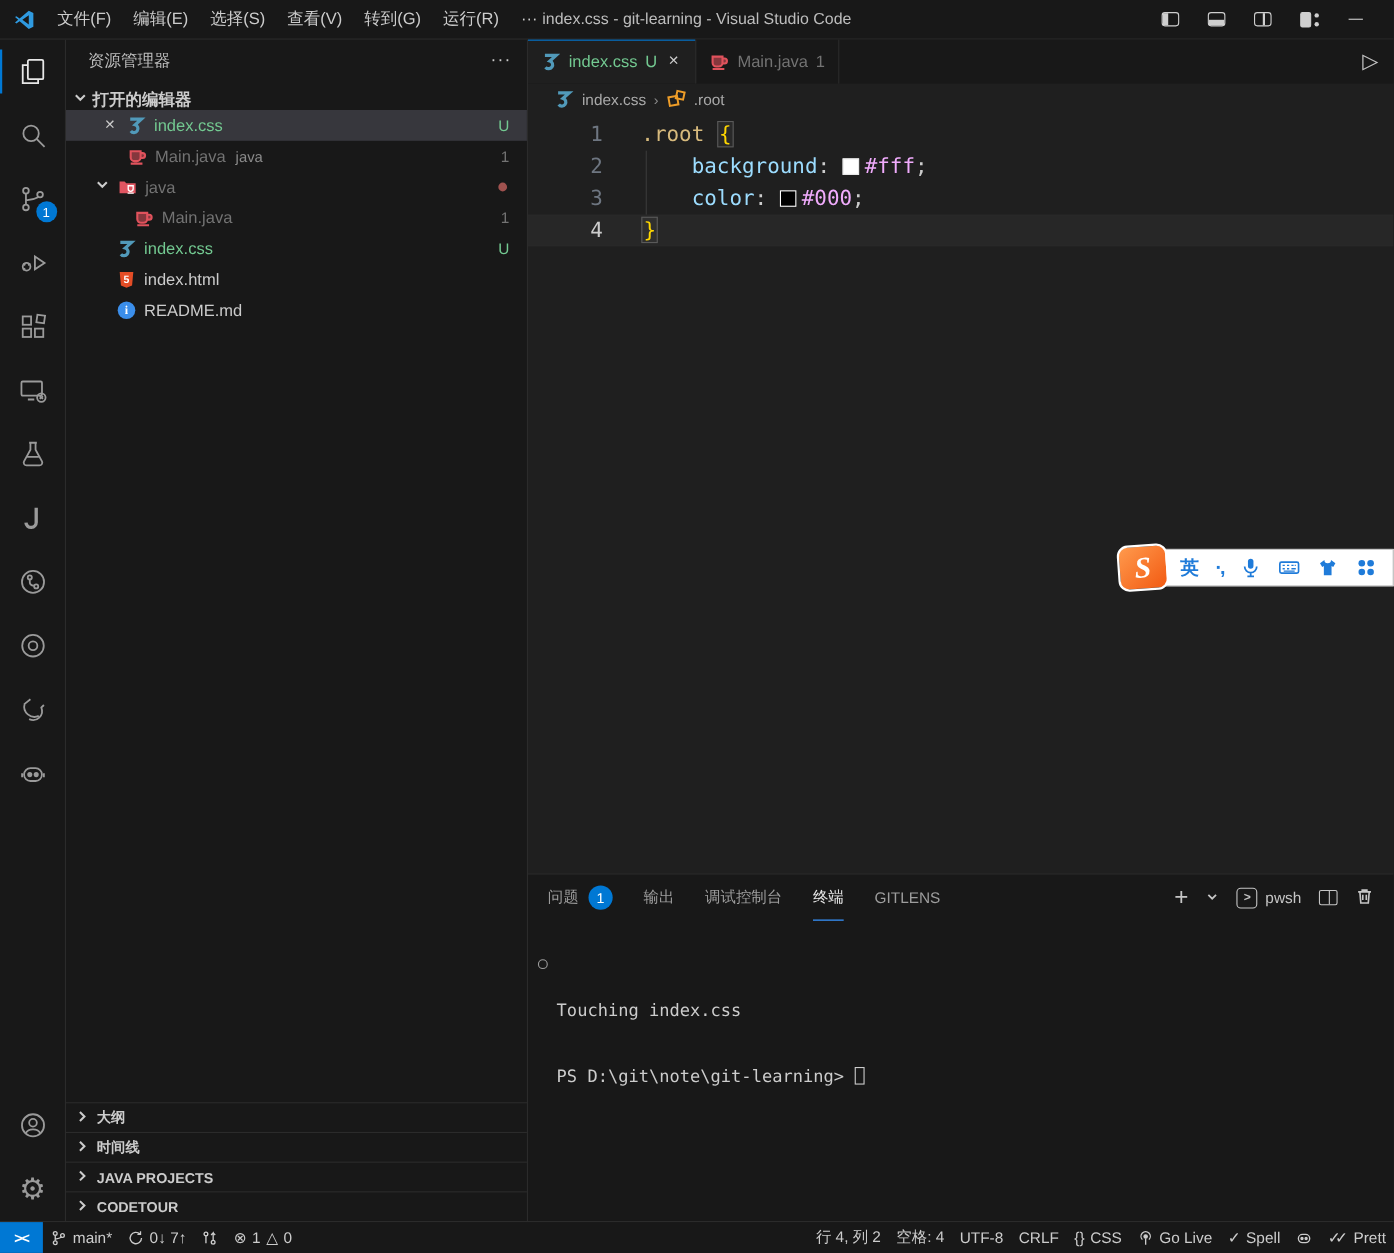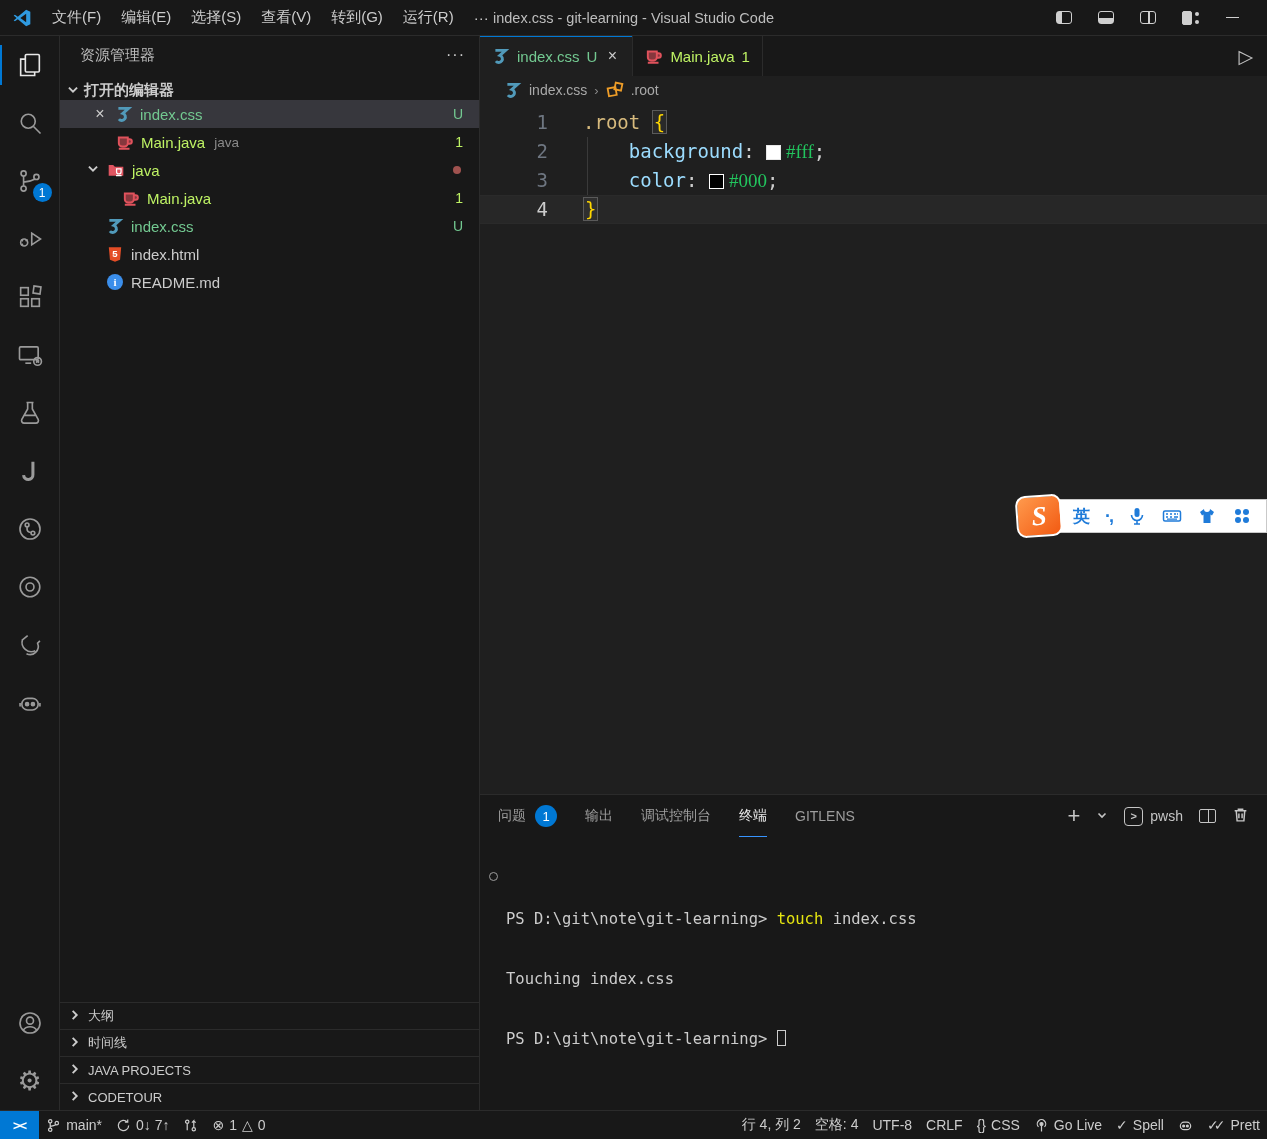--- a/index.html
+++ b/index.html
@@ -41,30 +41,30 @@
   
   .sidebar { width:420px; background:#181818; border-right:1px solid #2b2b2b;
     display:flex; flex-direction:column; font-size:15px; }
   .sb-header { height:38px; display:flex; align-items:center; padding:0 14px 0 20px; color:#bcbcbc; flex:none;gap:24px; }
   .sb-header .more { margin-left:auto; letter-spacing:1px; color:#cccccc; cursor:pointer; font-size:16px; }
   .sec-label { height:26px; display:flex; align-items:flex-end; gap:4px; padding-left:6px;
     font-weight:bold; font-size:15px; color:#cccccc; cursor:pointer; flex:none; }
   .row { height:28px; display:flex; align-items:center; gap:7px; cursor:pointer; flex:none; }
   .row .badge { margin-left:auto; margin-right:16px; font-size:14px; }
   .row.selected { background:#37373d; }
-  .green { color:#73c991; } .red { color:#bef264; }
+  .green { color:#73c991; } .red { color:#737373; }
   .hint { color:#8a8a8a; font-size:13.5px; margin-left:2px; }
   .dot-badge { width:8px; height:8px; border-radius:50%; background:#a0524f; margin-left:auto; margin-right:18px; }
   .close-x { width:16px; text-align:center; color:#cccccc; font-size:16px; }
   .chev svg { width:14px; height:14px; stroke:#cccccc; stroke-width:1.6; fill:none; }
   .ficon { width:18px; height:18px; flex:none; display:flex; align-items:center; justify-content:center; }
   .tree-title { height:28px; font-weight:bold; font-size:13px; color:#cccccc; display:flex; align-items:center; gap:4px; padding-left:6px; cursor:pointer; flex:none;}
   .sb-fill { flex:1; }
   .sb-section { height:27px; border-top:1px solid #2b2b2b; display:flex; align-items:center; gap:6px;
-    padding-left:8px; font-weight:normal; font-size:13px; color:#cccccc; cursor:pointer; flex:none; }
+    padding-left:8px; font-weight:bold; font-size:13px; color:#cccccc; cursor:pointer; flex:none; }
   .info-circle { width:16px; height:16px; border-radius:50%; background:#3b8eea; color:#fff;
     font-size:11px; font-weight:bold; display:flex; align-items:center; justify-content:center; font-family:"Liberation Serif",serif; }
 
   
   .editor-col { flex:1; display:flex; flex-direction:column; background:#1f1f1f; min-width:0; }
   .tabbar { height:40px; background:#181818; display:flex; align-items:stretch; position:relative; flex:none; }
   .tab { display:flex; align-items:center; gap:7px; padding:0 12px; font-size:15px;
     border-right:1px solid #2b2b2b; cursor:pointer; position:relative; }
   .tab.active { background:#1f1f1f; }
   .tab.active::before { content:""; position:absolute; left:0; right:0; top:0; height:1px; background:#0078d4; }
@@ -77,21 +77,21 @@
   .code-area { flex:1; position:relative; font-family:"DejaVu Sans Mono",monospace;
     font-size:19px; line-height:29px; padding-top:4px; overflow:hidden; }
   .code-line { display:flex; height:29px; white-space:pre; position:relative; }
   .gutter { width:68px; text-align:right; color:#6e7681; flex:none; user-select:none; }
   .code-text { padding-left:35px; }
   .cur-line { background:rgba(255,255,255,0.04); box-shadow:inset 0 1px 0 #2a2a2a, inset 0 -1px 0 #2a2a2a; }
   .cur-line .gutter { color:#cccccc; }
   .tok-sel { color:#d7ba7d; }
   .tok-prop { color:#9cdcfe; }
   .tok-punc { color:#cccccc; }
-  .tok-val { color:#22c55e;font-family:Liberation Serif, serif; }
+  .tok-val { color:#f0abfc; }
   .tok-brace { color:#ffd700; }
   .bracket-box { border:1px solid #5a5a5a; background:rgba(90,90,90,0.18); padding:0 1px; }
   .swatch { display:inline-block; width:15px; height:15px; vertical-align:-2px; margin-right:5px; }
   .swatch-white { background:#ffffff; border:1px solid #e8e8e8; }
   .swatch-black { background:#000000; border:1.5px solid #ffffff; }
   .indent-guide { position:absolute; left:107px; top:33px; height:58px; border-left:1px solid #3a3a3a; }
 
   
   .panel { height:316px; border-top:1px solid #2b2b2b; background:#181818; display:flex; flex-direction:column; flex:none;justify-content:flex-end; }
   .panel-tabs { height:42px; display:flex; align-items:center; gap:28px; padding:0 18px; font-size:14px; color:#9d9d9d; flex:none; }
@@ -456,21 +456,20 @@
           <span class="split-ic"></span>
           <span class="trash-ic">
             <svg viewBox="0 0 16 16">
                 <path d="M2.5 4.5 h11 M6 4.5 V3 h4 v1.5 M4 4.5 l0.8 9.5 h6.4 l0.8 -9.5 M6.5 7 v4.5 M9.5 7 v4.5"></path>
               </svg>
           </span>
         </div>
       </div>
       <div class="terminal">
         <div class="t-deco"></div>
-        <div><span>PS D:\git\note\git-learning&gt; </span><span class="t-cmd">touch</span><span> index.css</span></div>
         <div><span>Touching index.css</span></div>
         <div><span>PS D:\git\note\git-learning&gt; </span><span class="t-cursor"></span></div>
       </div>
     </div>
   </div>
 </div>
 
 <div class="statusbar">
   <div class="sb-item remote-chip">&gt;&lt;</div>
   <div class="sb-item">

